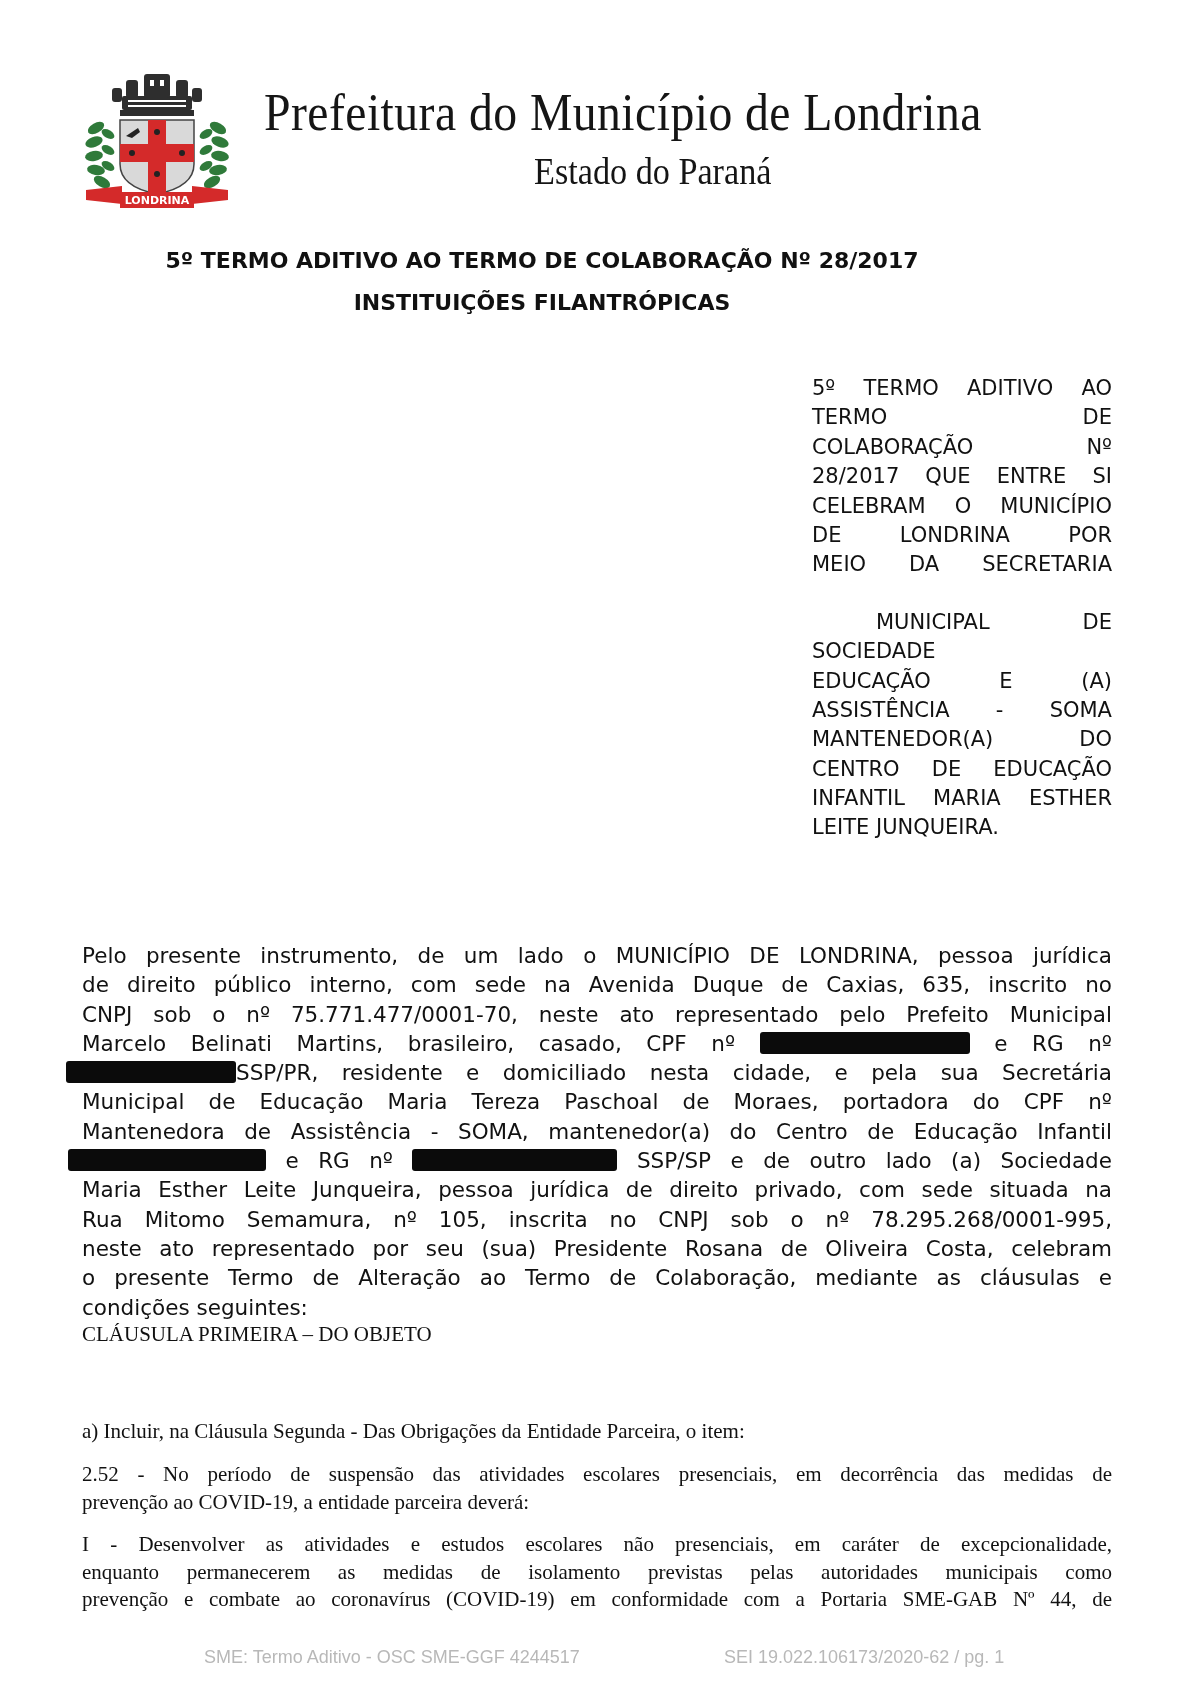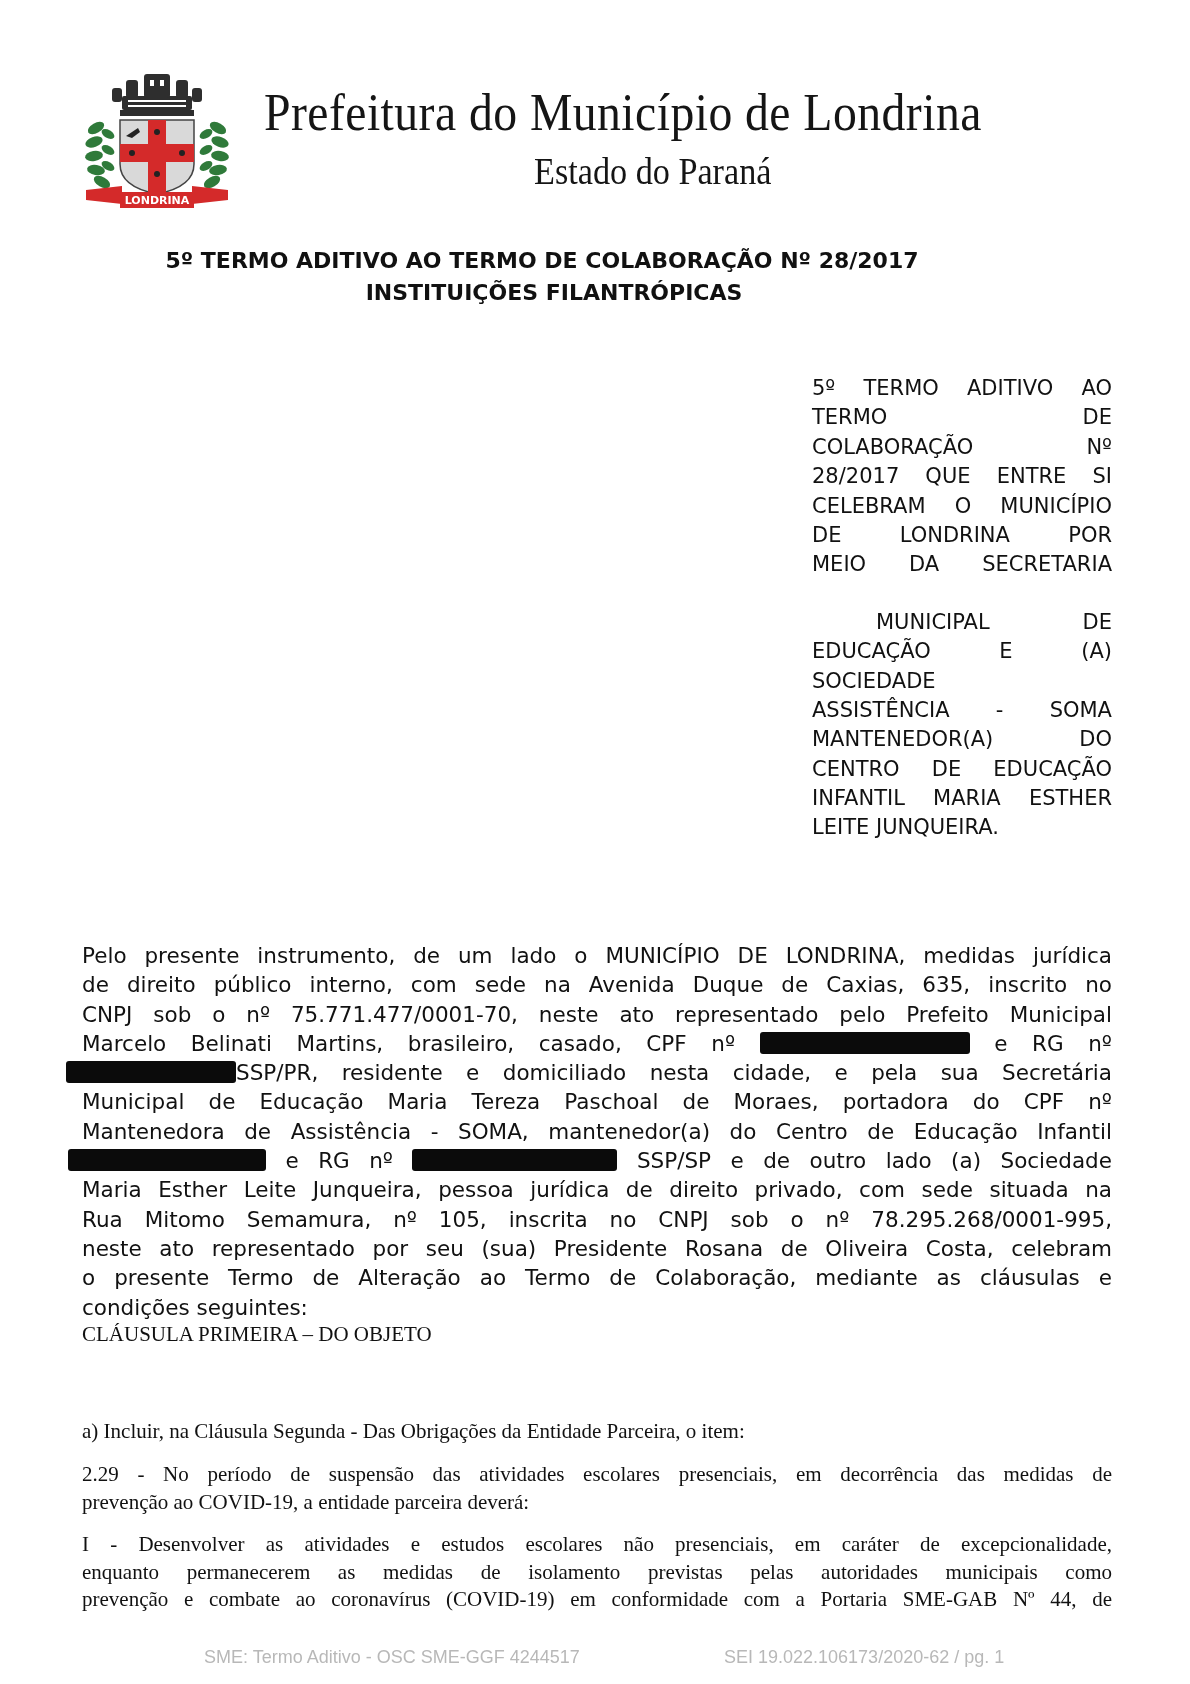--- a/index.html
+++ b/index.html
@@ -58,21 +58,21 @@
       left: 0;
       width: 1084px;
       text-align: center;
       font-family: "DejaVu Sans", sans-serif;
       font-weight: bold;
       font-size: 22px;
       line-height: 1;
       white-space: nowrap;
     }
     .title-1 { top: 250px; }
-    .title-2 { top: 282px; padding-left: 12px; }
+    .title-2 { top: 292px; }
 
     .ementa {
       position: absolute;
       left: 812px;
       top: 374px;
       width: 300px;
       font-family: "DejaVu Sans", sans-serif;
       font-size: 21px;
       line-height: 29.4px;
       text-align: justify;
@@ -220,31 +220,31 @@
 
 <div class="ementa">
   <span class="line">5º TERMO ADITIVO AO</span>
   <span class="line">TERMO DE</span>
   <span class="line">COLABORAÇÃO Nº</span>
   <span class="line">28/2017 QUE ENTRE SI</span>
   <span class="line">CELEBRAM O MUNICÍPIO</span>
   <span class="line">DE LONDRINA POR</span>
   <span class="line">MEIO DA SECRETARIA</span>
   <span class="line" style="padding-left:64px;margin-top:28px;">MUNICIPAL DE</span>
+  <span class="line left">SOCIEDADE</span>
   <span class="line">EDUCAÇÃO E (A)</span>
-  <span class="line left">SOCIEDADE</span>
   <span class="line">ASSISTÊNCIA - SOMA</span>
   <span class="line">MANTENEDOR(A) DO</span>
   <span class="line">CENTRO DE EDUCAÇÃO</span>
   <span class="line">INFANTIL MARIA ESTHER</span>
   <span class="line left">LEITE JUNQUEIRA.</span>
 </div>
 
 <div class="preamble">
-  <span class="line">Pelo presente instrumento, de um lado o MUNICÍPIO DE LONDRINA, medidas jurídica</span>
+  <span class="line">Pelo presente instrumento, de um lado o MUNICÍPIO DE LONDRINA, pessoa jurídica</span>
   <span class="line">de direito público interno, com sede na Avenida Duque de Caxias, 635, inscrito no</span>
   <span class="line">CNPJ sob o nº 75.771.477/0001-70, neste ato representado pelo Prefeito Municipal</span>
   <span class="line">
     <span>Marcelo Belinati Martins, brasileiro, casado, CPF nº</span>
     <span class="redact" style="width:210px;"></span>
     <span>e RG nº</span>
   </span>
   <span class="line">
     <span class="redact" style="width:170px;margin-left:-16px;"></span><span>SSP/PR, residente e domiciliado nesta cidade, e pela sua Secretária</span>
   </span>
@@ -263,21 +263,21 @@
   <span class="line left">condições seguintes:</span>
 </div>
 
 <div class="clause clause-heading">
   <span class="line left">CLÁUSULA PRIMEIRA – DO OBJETO</span>
 </div>
 <div class="clause clause-a">
   <span class="line left">a) Incluir, na Cláusula Segunda - Das Obrigações da Entidade Parceira, o item:</span>
 </div>
 <div class="clause clause-229">
-  <span class="line">2.29 - No período de suspensão das atividades escolares presenciais, em decorrência das medidas de</span>
+  <span class="line">2.52 - No período de suspensão das atividades escolares presenciais, em decorrência das medidas de</span>
   <span class="line left">prevenção ao COVID-19, a entidade parceira deverá:</span>
 </div>
 <div class="clause clause-I">
   <span class="line">I - Desenvolver as atividades e estudos escolares não presenciais, em caráter de excepcionalidade,</span>
   <span class="line">enquanto permanecerem as medidas de isolamento previstas pelas autoridades municipais como</span>
   <span class="line">prevenção e combate ao coronavírus (COVID-19) em conformidade com a Portaria SME-GAB Nº 44, de</span>
 </div>
 
 <div class="footer">
   <span class="f-left">SME: Termo Aditivo - OSC SME-GGF 4244517</span>

